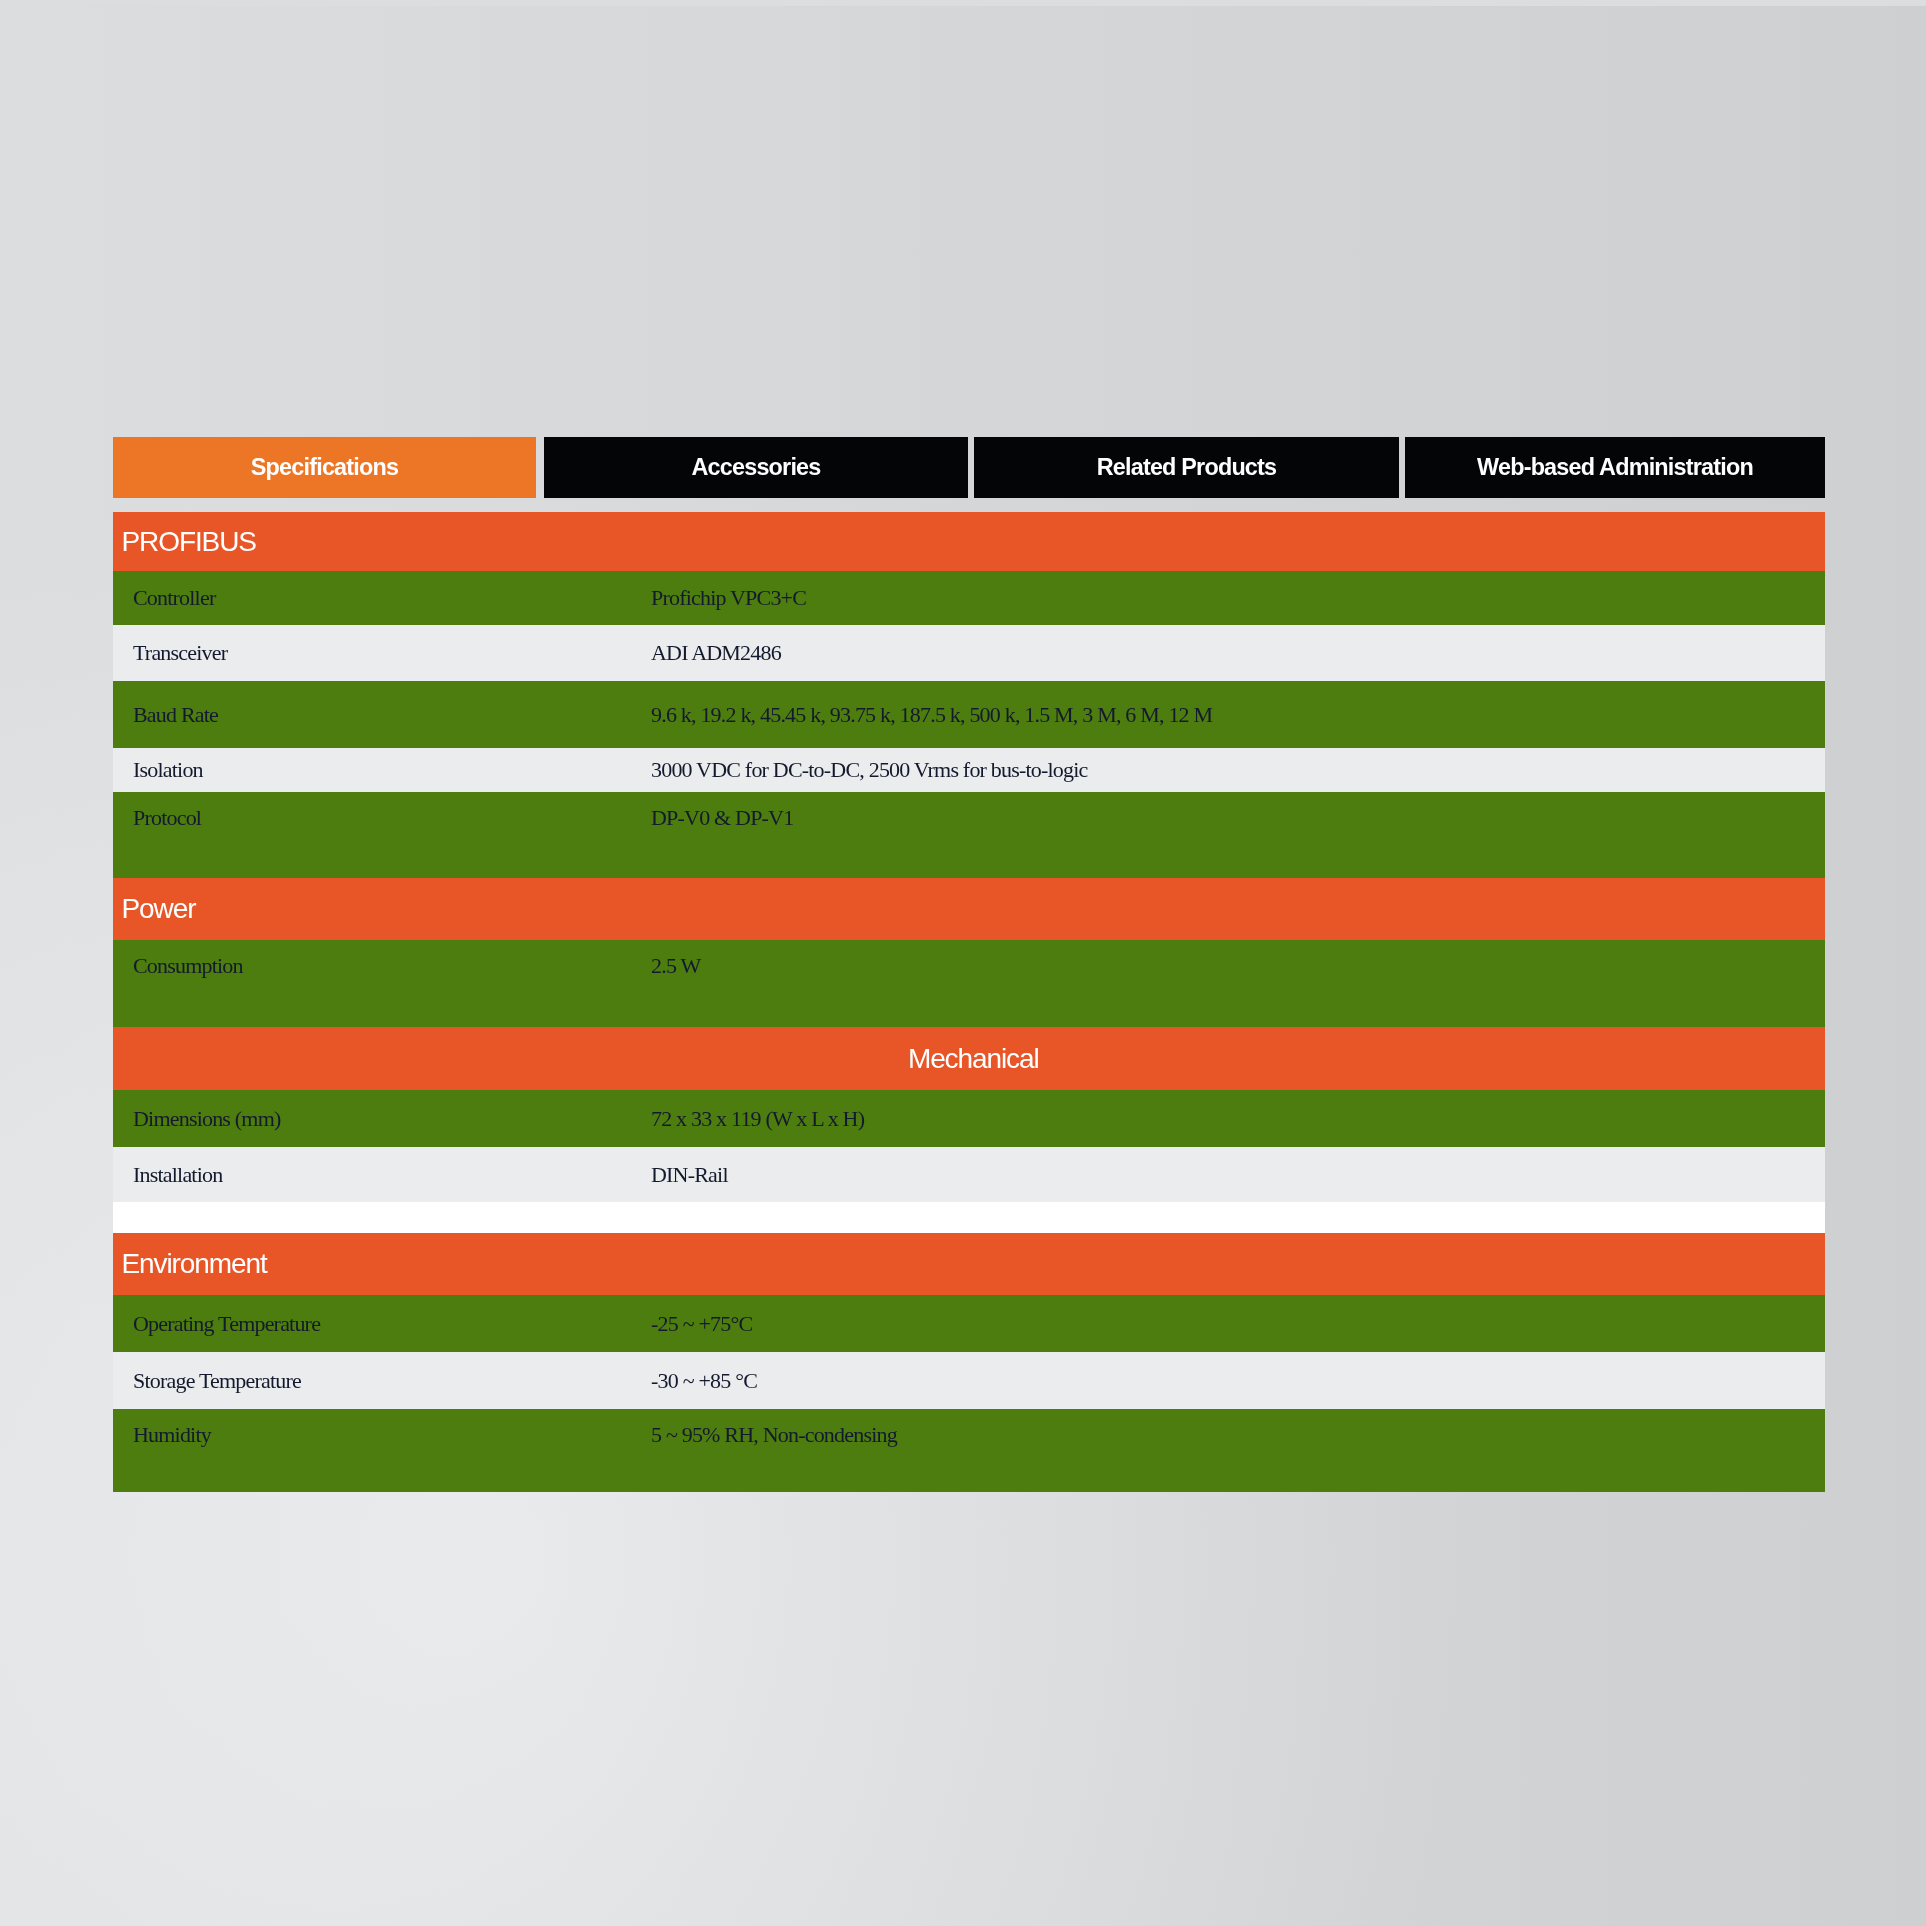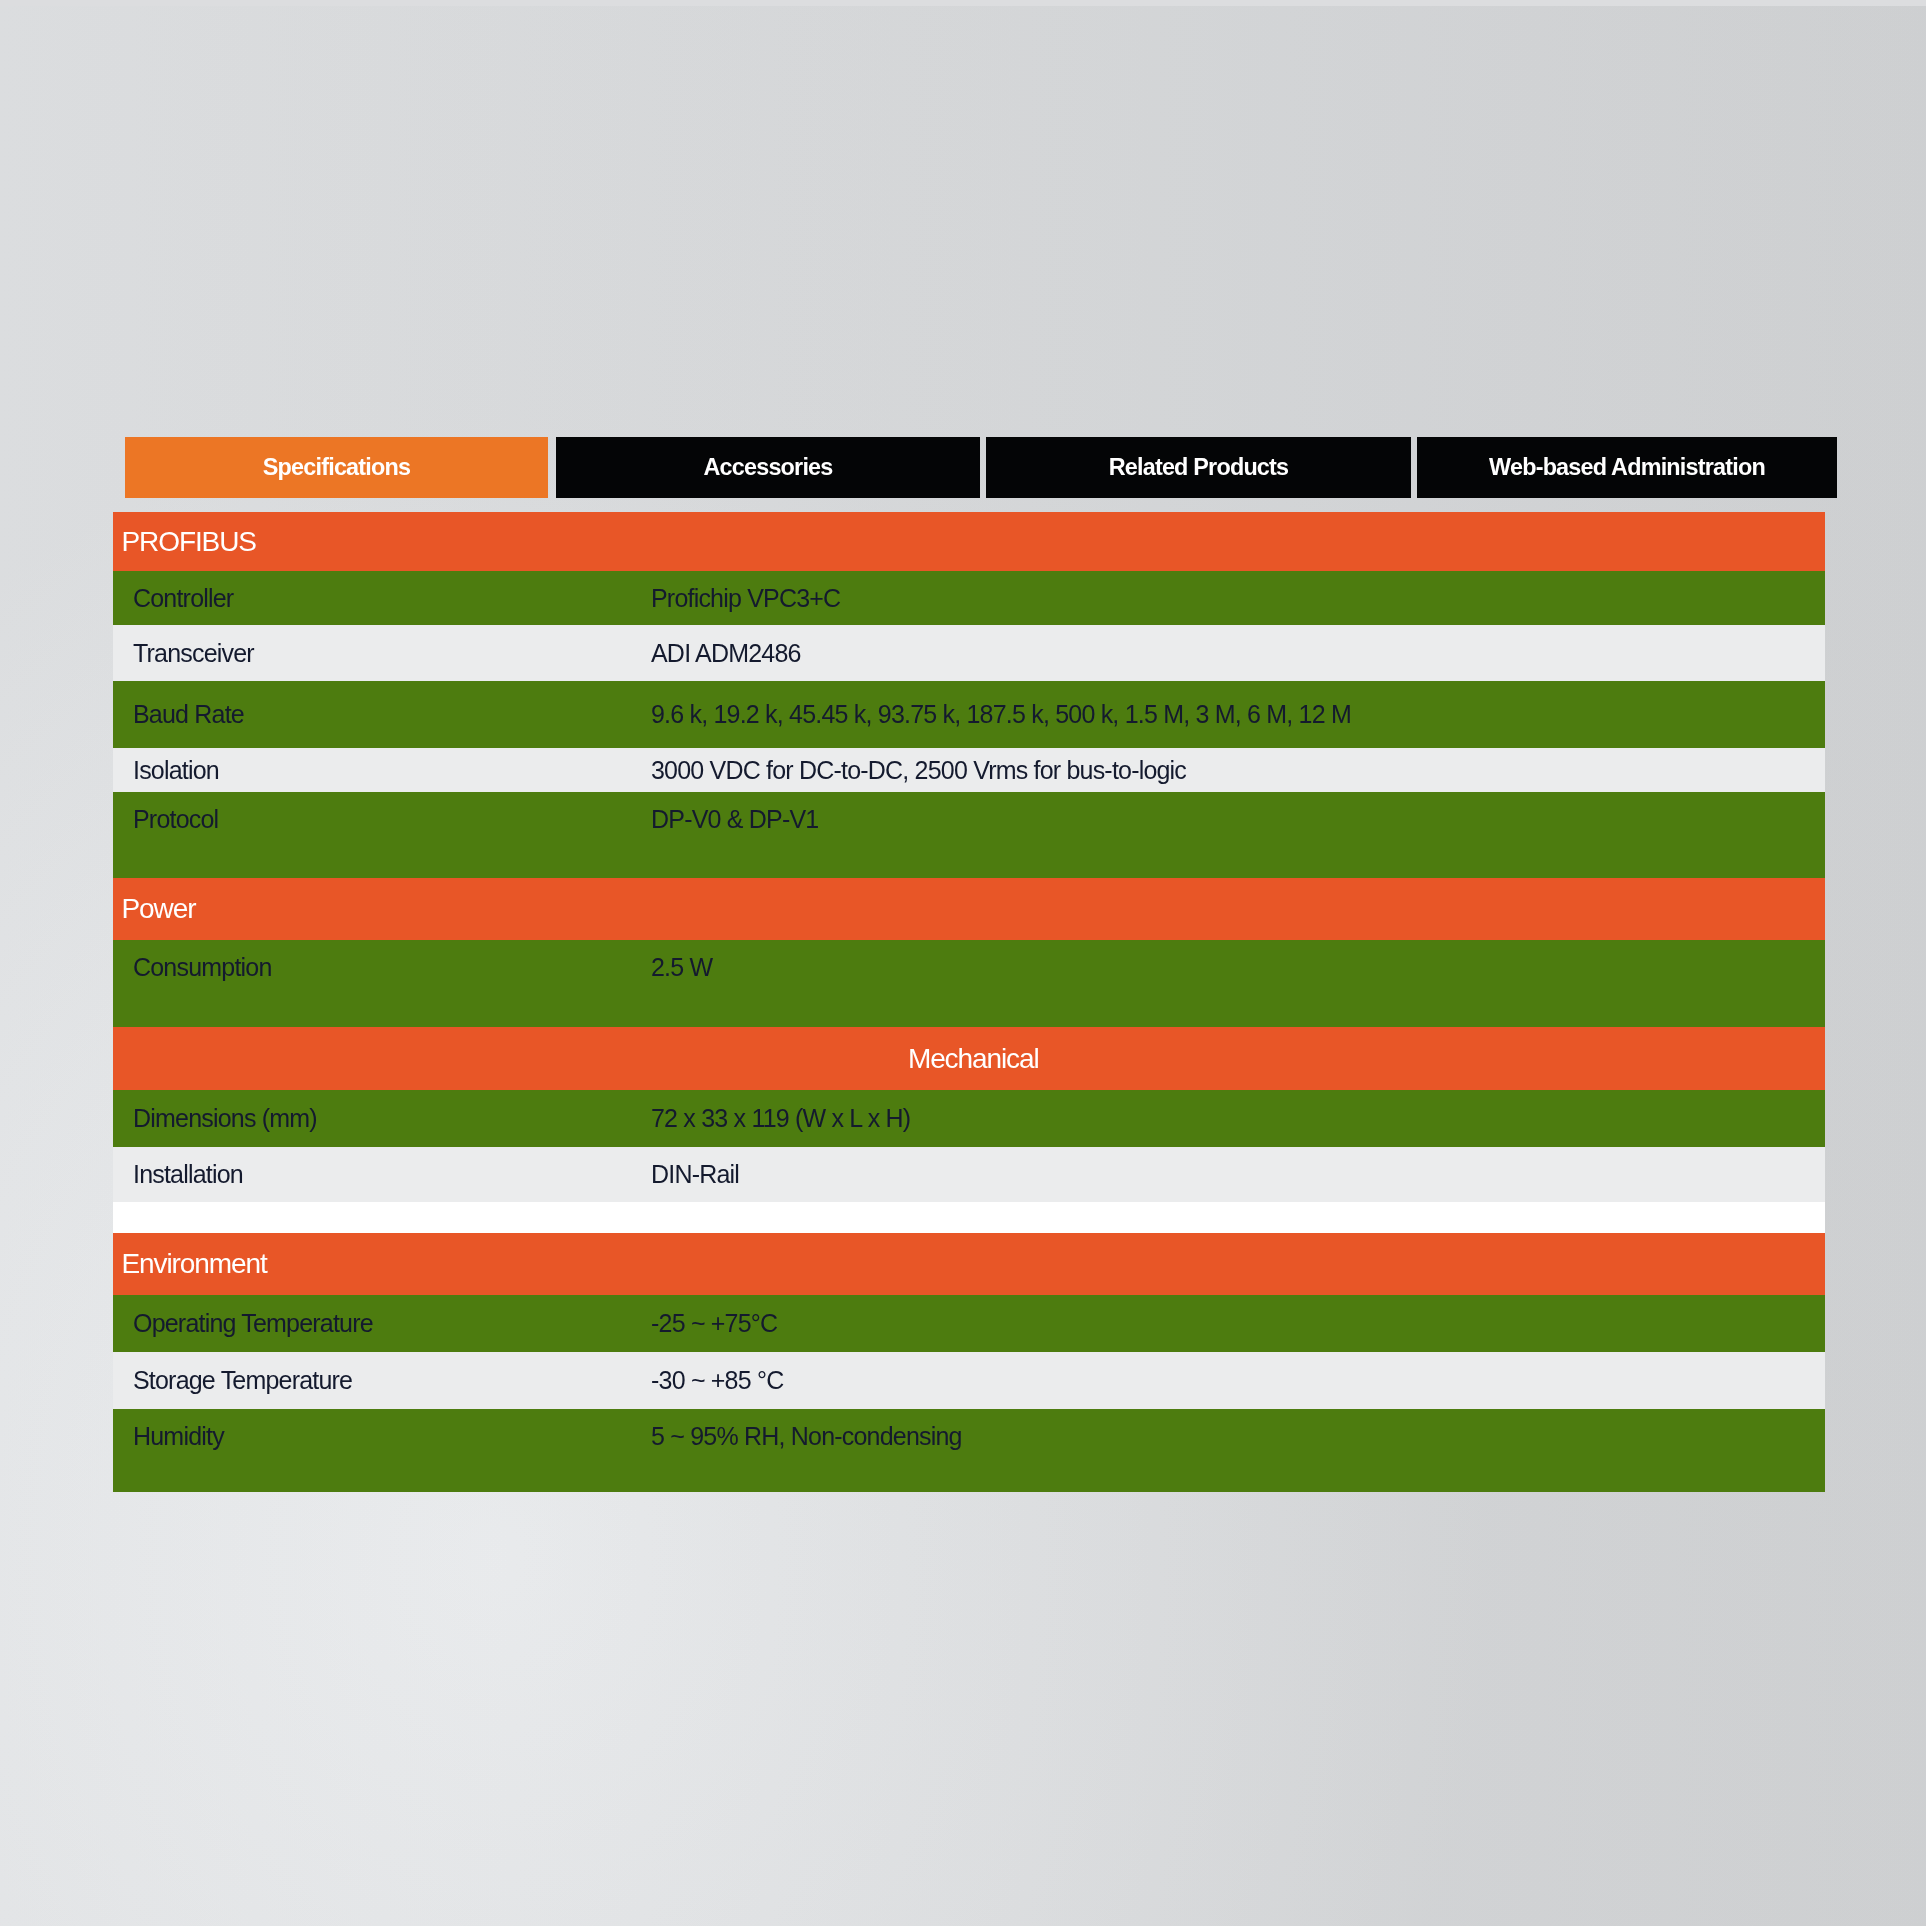--- a/index.html
+++ b/index.html
@@ -4,33 +4,33 @@
 <style>
   html, body { margin: 0; padding: 0; }
   body {
     width: 1926px; height: 1926px; overflow: hidden; position: relative;
     background: radial-gradient(ellipse 991px 1132px at 495px 1557px, #f8f9fa 0%, #eeeff0 60%, #e6e7e8 100%),
                 linear-gradient(90deg, #f3f4f5 0%, #e4e5e6 100%);
     background-blend-mode: multiply;
     font-family: "Liberation Sans", "DejaVu Sans", sans-serif;
   }
   .bg-top { position:absolute; left:0; top:0; width:1926px; height:5.7px; background:#dcdddf; }
-  .tabs { position:absolute; left:125px; top:437px; width:1712px; height:61px; }
+  .tabs { position:absolute; left:113px; top:437px; width:1712px; height:61px; }
   .tab {
     position:absolute; top:0; height:61px; display:flex; align-items:center; justify-content:center;
     color:#ffffff; font-weight:bold; font-size:23.4px; letter-spacing:-0.8px; cursor:pointer;
     background:#040506;
   }
   .tab.active { background:#ec7625; }
   .table { position:absolute; left:113px; top:512px; width:1712px; background:#4d7c0f; }
   .section-header {
     height:61px; background:#e85627; color:#ffffff; font-size:28px; letter-spacing:-1.1px;
     display:flex; align-items:center; padding-left:8.5px; box-sizing:border-box;
   }
-  .row { position:relative; display:flex; align-items:center; box-sizing:border-box; font-size:25px; letter-spacing:-0.8px; color:#141a2e; }
+  .row { position:relative; display:flex; align-items:center; box-sizing:border-box; font-size:22px; letter-spacing:-0.8px; color:#141a2e;font-family:Liberation Serif, serif; }
   .row.alt { background:#ebeced; }
   .row .label { position:absolute; left:20px; }
   .row .value { position:absolute; left:538px; }
   .row.tall { align-items:flex-start; }
   .row.tall .label, .row.tall .value { top:12.7px; }
   .spacer { height:31px; background:#ffffff; }
 </style>
 </head>
 <body>
 

